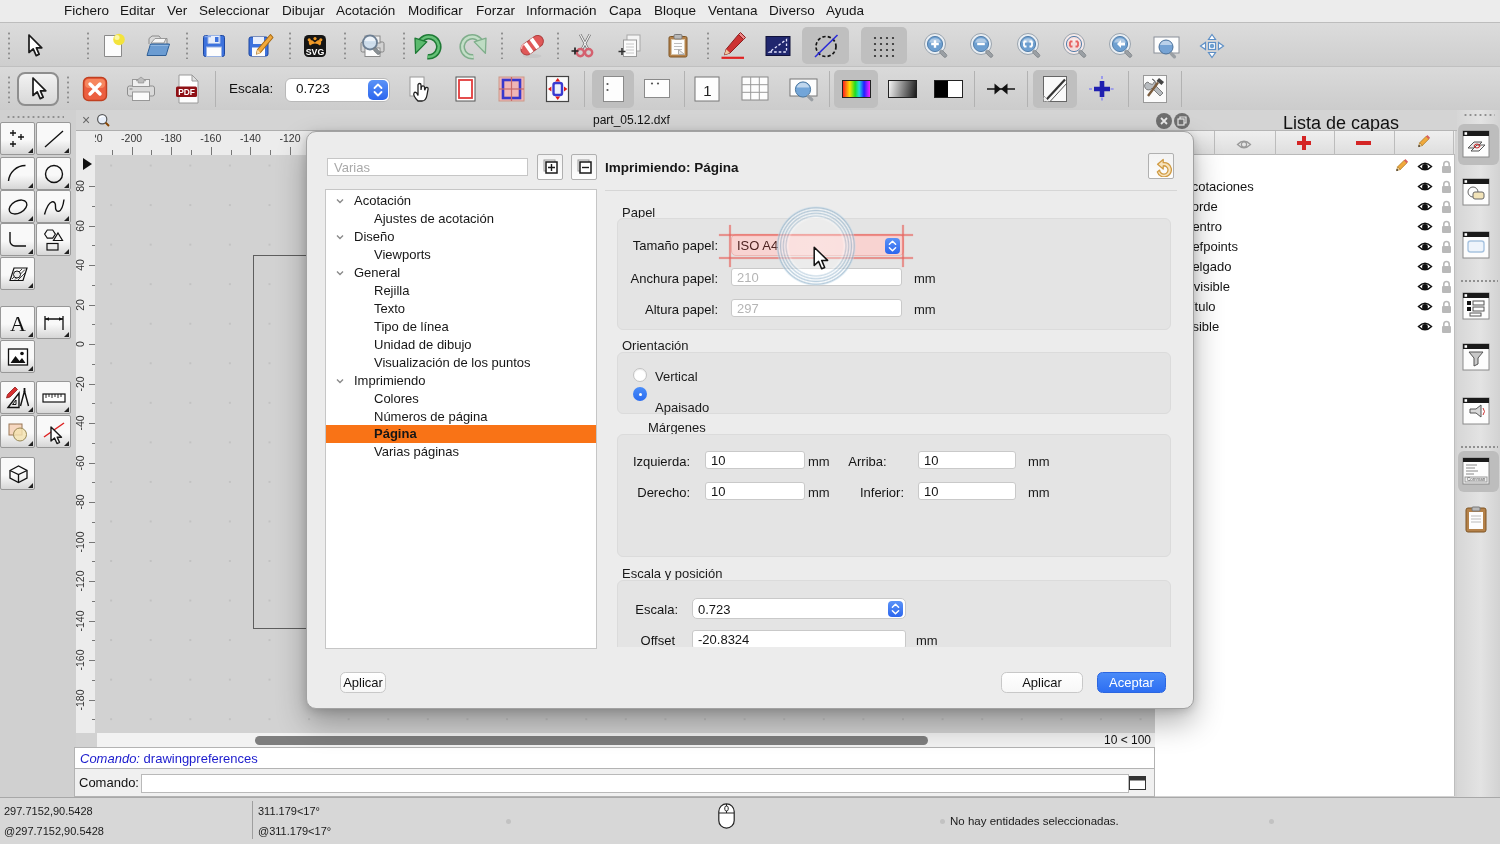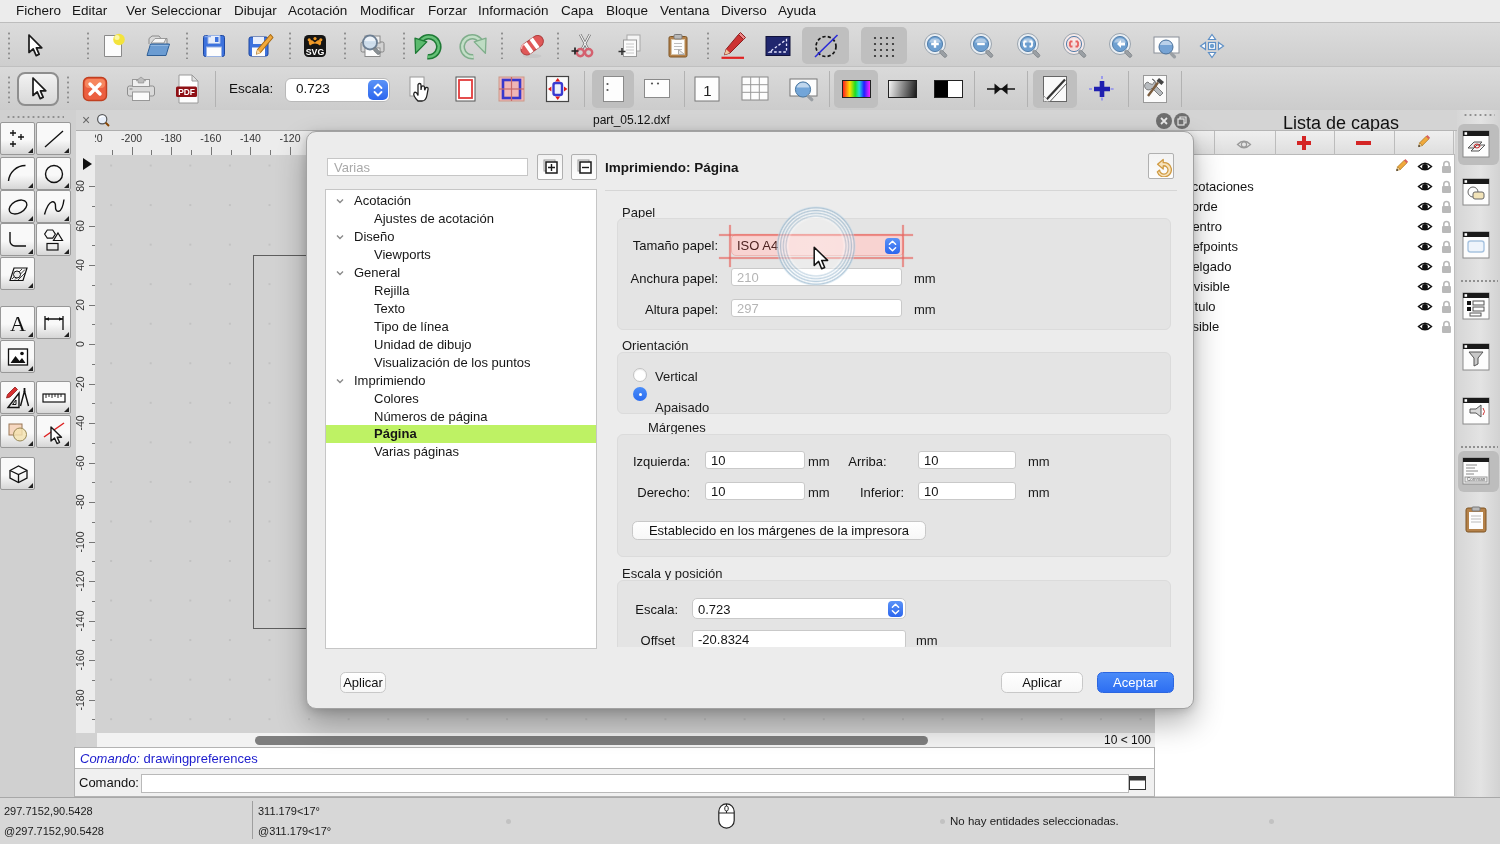--- a/index.html
+++ b/index.html
@@ -1,20 +1,20 @@
 <!DOCTYPE html>
 <html><head>
 <meta charset="utf-8">
 <style>
 * { margin:0; padding:0; box-sizing:border-box; }
 html,body { width:1500px; height:844px; overflow:hidden; }
 body { font-family:"Liberation Sans", sans-serif; position:relative; background:#d2d2d2; -webkit-font-smoothing:antialiased; }
 
 #menubar { position:absolute; left:0; top:0; width:1500px; height:22px; background:#ececec; font-size:13.5px; color:#151515; }
-#menubar span { position:absolute; top:3px; }
+#menubar span { position:absolute; top:3px;margin-left:48px; }
 
 #tb1 { position:absolute; left:0; top:22px; width:1500px; height:45px; background:linear-gradient(#dcdcdc,#cecece); border-top:1px solid #bdbdbd; border-bottom:1px solid #c0c0c0; }
 #tb2 { position:absolute; left:0; top:67px; width:1500px; height:43px; background:linear-gradient(#dadada,#cccccc); }
 .vdots { position:absolute; top:8px; width:2px; height:28px;
   background-image:radial-gradient(circle, #8f8f8f 1px, transparent 1.2px);
   background-size:2px 5px; }
 .vline { position:absolute; top:4px; width:1px; height:36px; background:#b2b2b2; }
 .ticon { position:absolute; width:28px; height:28px; }
 .pressed { position:absolute; background:#bfbfbf; border-radius:5px; }
 
@@ -60,21 +60,21 @@
 .rlab { position:absolute; text-align:right; font-size:13px; color:#141414; }
 .spin { position:absolute; width:20px; height:19px; background:linear-gradient(#5b93f7,#2c66ee); border-radius:5px; }
 .dbtn { position:absolute; height:21px; background:linear-gradient(#ffffff,#f7f7f7); border:1px solid #c8c8c8; border-radius:5.5px; font-size:13px; text-align:center; color:#111; }
 </style>
 </head>
 <body>
 
 <div id="menubar">
   <span style="left:16px">Fichero</span>
   <span style="left:72px">Editar</span>
-  <span style="left:126px">Ver</span>
+  <span style="left:119px">Ver</span>
   <span style="left:151px">Seleccionar</span>
   <span style="left:234px">Dibujar</span>
   <span style="left:288px">Acotación</span>
   <span style="left:360px">Modificar</span>
   <span style="left:428px">Forzar</span>
   <span style="left:478px">Información</span>
   <span style="left:561px">Capa</span>
   <span style="left:606px">Bloque</span>
   <span style="left:660px">Ventana</span>
   <span style="left:721px">Diverso</span>
@@ -944,21 +944,21 @@
     <div class="titem" style="left:48px;top:110px;">Texto</div>
     <div class="titem" style="left:48px;top:128px;">Tipo de línea</div>
     <div class="titem" style="left:48px;top:146px;">Unidad de dibujo</div>
     <div class="titem" style="left:48px;top:164px;">Visualización de los puntos</div>
     <svg class="chev" style="left:10px;top:187px" viewBox="0 0 8 8">
         <path d="M1 2.5 L4 5.5 L7 2.5" fill="none" stroke="#8a8a8a" stroke-width="1.4"></path>
       </svg>
     <div class="titem" style="left:28px;top:182px;">Imprimiendo</div>
     <div class="titem" style="left:48px;top:200px;">Colores</div>
     <div class="titem" style="left:48px;top:218px;">Números de página</div>
-    <div class="titem" style="left:0;top:235px;background:#bef264;">
+    <div class="titem" style="left:0;top:235px;background:#f97316;">
         <span style="position:absolute;left:48px;font-weight:bold;">Página</span>
       </div>
     <div class="titem" style="left:48px;top:253px;">Varias páginas</div>
   </div>
   <div id="content">
 
     <div class="glabel" style="top:7px;">Papel</div>
     <div class="group" style="top:20px;height:112px;"></div>
     <div class="rlab" style="left:0px;top:40px;width:114px;">Tamaño papel:</div>
     <div class="field" style="left:127px;top:36px;width:173px;height:22px;background:#f8d3d1;border-color:#edb7b3;border-radius:5px;line-height:19px;color:#4d2220;">ISO A4</div>
@@ -993,21 +993,20 @@
     <div class="glabel" style="left:204px;top:256px;">mm</div>
     <div class="rlab" style="left:227px;top:256px;width:73px;text-align:center;">Arriba:</div>
     <div class="field" style="left:314px;top:253px;width:98px;height:18px;">10</div>
     <div class="glabel" style="left:424px;top:256px;">mm</div>
     <div class="rlab" style="left:13px;top:287px;width:73px;">Derecho:</div>
     <div class="field" style="left:101px;top:284px;width:100px;height:18px;">10</div>
     <div class="glabel" style="left:204px;top:287px;">mm</div>
     <div class="rlab" style="left:227px;top:287px;width:73px;">Inferior:</div>
     <div class="field" style="left:314px;top:284px;width:98px;height:18px;">10</div>
     <div class="glabel" style="left:424px;top:287px;">mm</div>
-    <div class="dbtn" style="left:28px;top:323px;width:294px;height:19px;line-height:17px;">Establecido en los márgenes de la impresora</div>
 
     <div class="glabel" style="top:368px;">Escala y posición</div>
     <div class="group" style="top:382px;height:80px;"></div>
     <div class="rlab" style="left:13px;top:404px;width:61px;">Escala:</div>
     <div class="field" style="left:88px;top:400px;width:214px;height:21px;border-radius:5px;line-height:19px;">0.723</div>
     <div class="spin" style="left:284px;top:402.5px;width:15px;height:16px;border-radius:4px;"><svg width="15" height="16" viewBox="0 0 15 16">
           <path d="M4.4 6.2 L7.5 3.2 L10.6 6.2" fill="none" stroke="#fff" stroke-width="1.5" stroke-linecap="round" stroke-linejoin="round"></path>
           <path d="M4.4 9.8 L7.5 12.8 L10.6 9.8" fill="none" stroke="#fff" stroke-width="1.5" stroke-linecap="round" stroke-linejoin="round"></path>
         </svg></div>
     <div class="rlab" style="left:10px;top:435px;width:61px;padding-left:16px;">Offset X:</div>
@@ -1022,14 +1021,14 @@
       rgba(157,187,209,0.52) 30px, rgba(248,251,253,0.58) 31.2px,
       rgba(152,183,206,0.58) 32.8px, rgba(248,251,253,0.58) 34px,
       rgba(147,179,203,0.62) 35.5px, rgba(248,251,253,0.55) 36.8px,
       rgba(141,175,200,0.65) 38.2px, rgba(200,220,234,0.42) 39.4px,
       rgba(141,175,200,0) 40.6px);"></div>
   <svg style="position:absolute;left:506px;top:114px;" width="17" height="26" viewBox="0 0 17 26">
       <path d="M1.2 1.2 L1.2 19.5 L5.6 15.4 L8.6 22.8 L11.7 21.5 L8.7 14.4 L14.6 14.4 Z" fill="#fff" stroke="#111" stroke-width="1.5" stroke-linejoin="round"></path>
     </svg>
   <div class="dbtn" style="left:33px;top:540px;width:46px;line-height:19px;">Aplicar</div>
   <div class="dbtn" style="left:694px;top:540px;width:82px;line-height:19px;">Aplicar</div>
-  <div class="dbtn" style="left:790px;top:540px;width:77px;line-height:19px;background:linear-gradient(#4a8bf8,#2d6ef2);border-color:#2b66e0;color:#fff;">Aceptar</div>
+  <div class="dbtn" style="left:790px;top:540px;width:69px;line-height:19px;background:linear-gradient(#4a8bf8,#2d6ef2);border-color:#2b66e0;color:#fff;">Aceptar</div>
 </div>
 
 </body></html>

